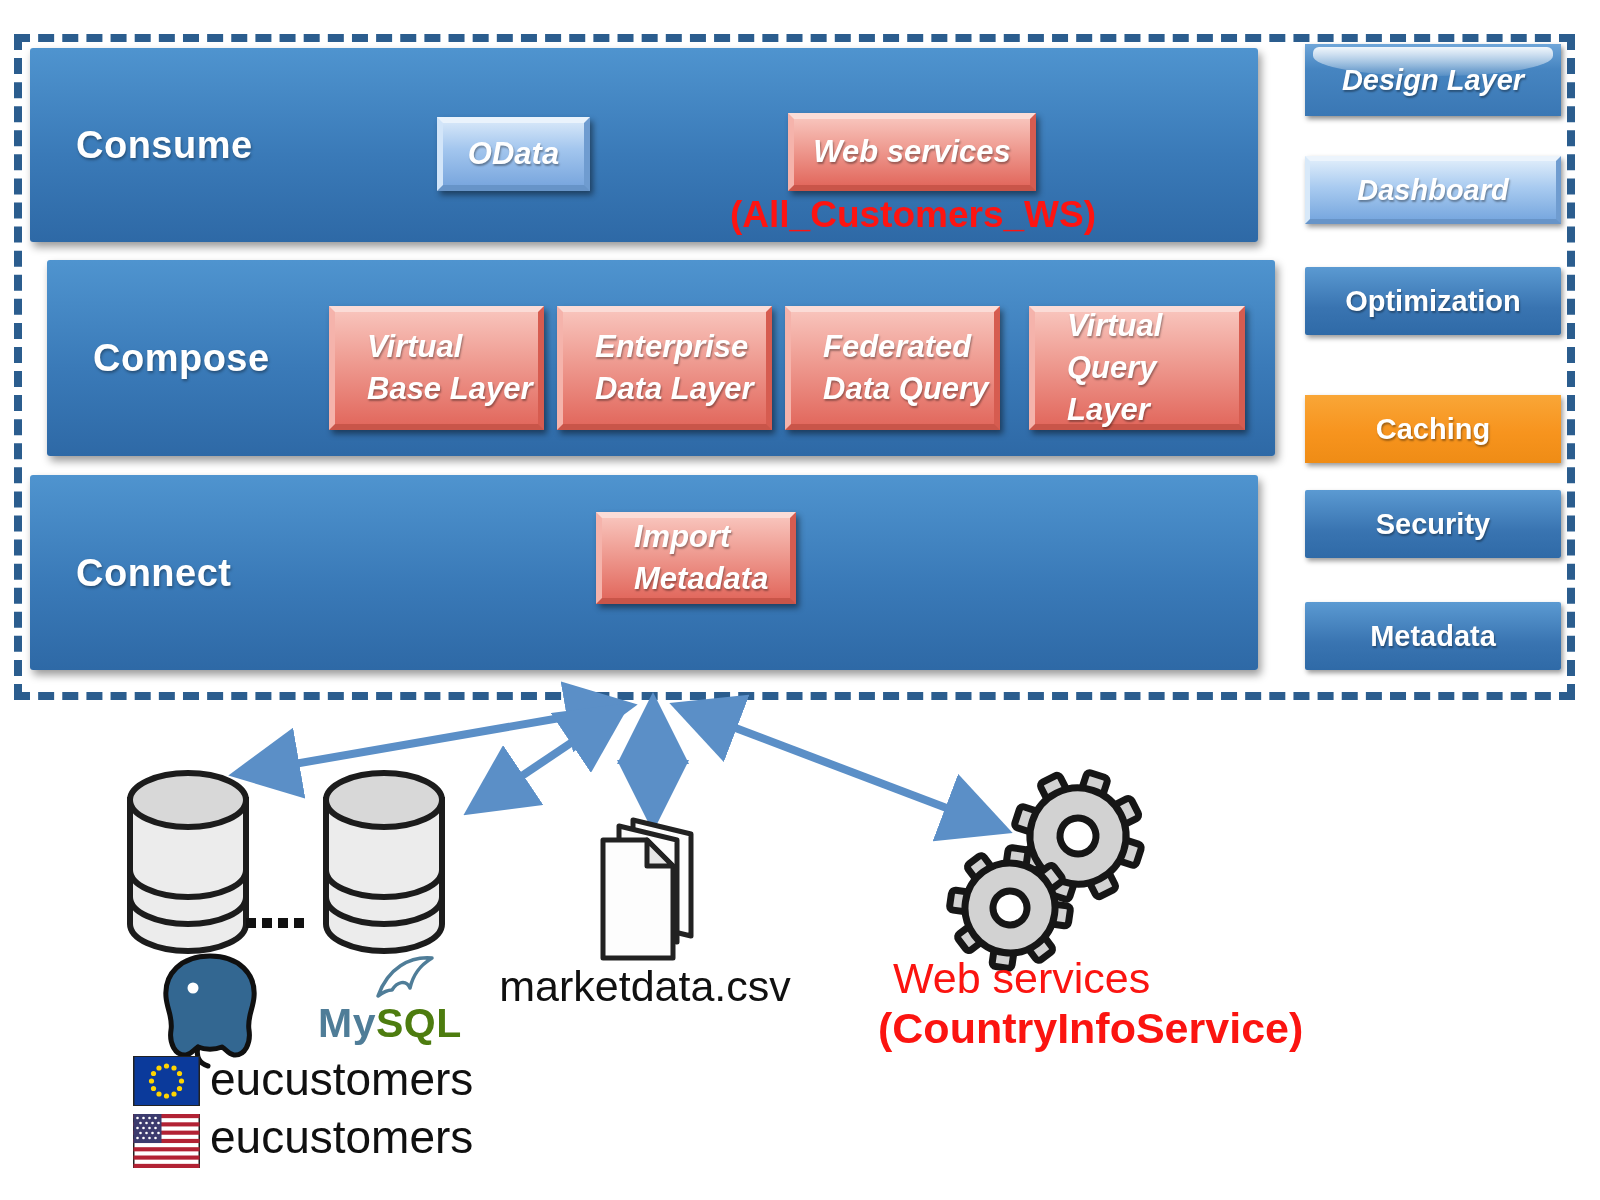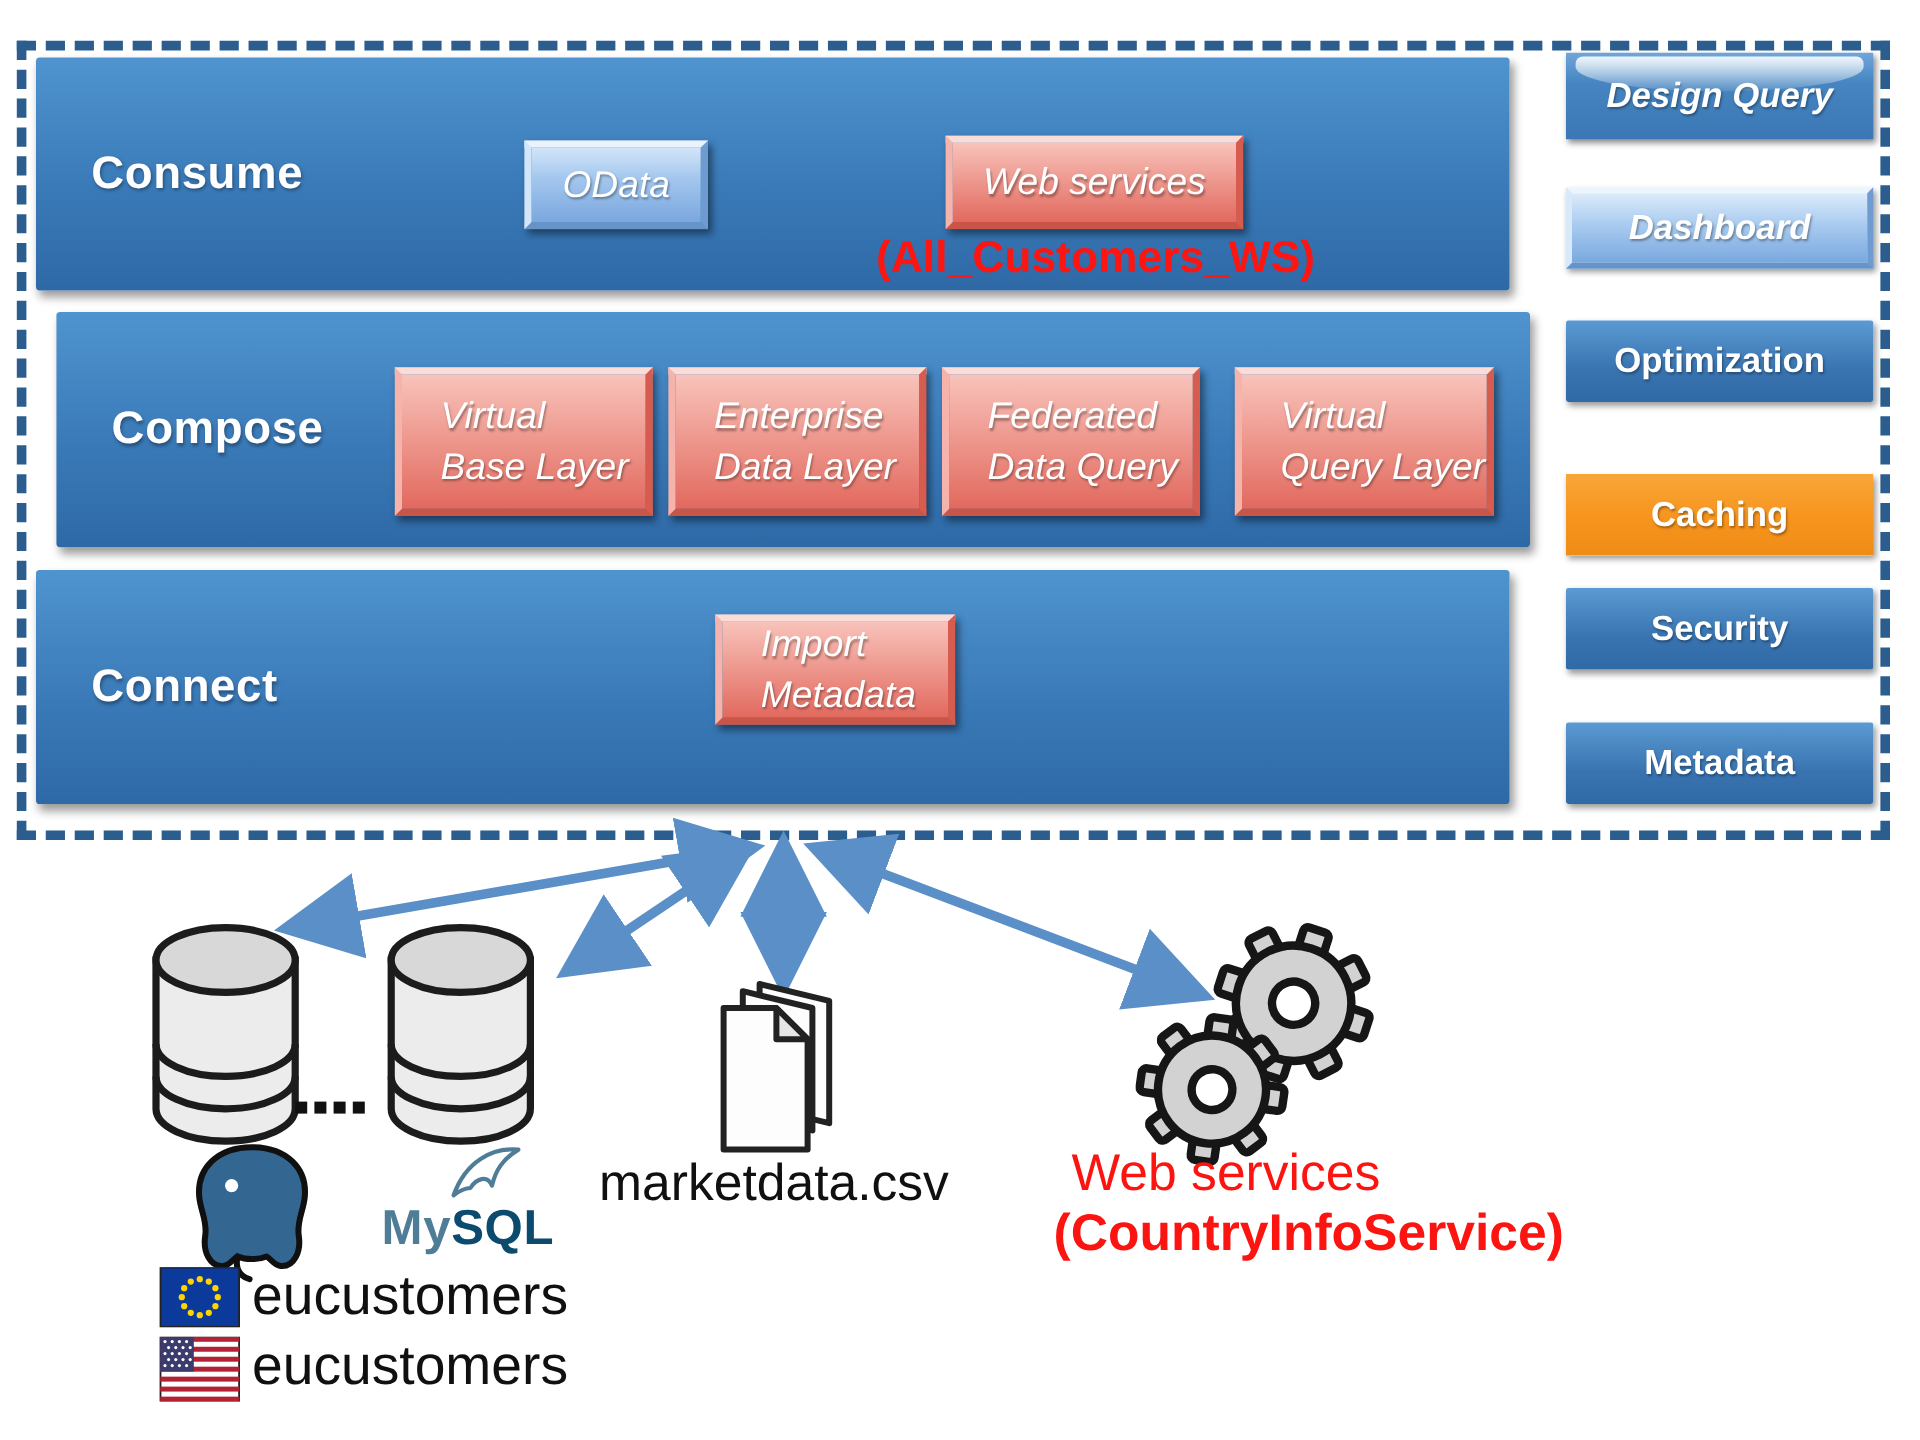--- a/index.html
+++ b/index.html
@@ -16,21 +16,21 @@
          box-shadow:3px 5px 8px rgba(0,0,0,.4);}
   #row-consume{left:30px;top:48px;width:1228px;height:194px;}
   #row-compose{left:47px;top:260px;width:1228px;height:196px;}
   #row-connect{left:30px;top:475px;width:1228px;height:195px;}
   .row-label{position:absolute;left:46px;top:50%;transform:translateY(-50%);
          color:#fff;font-weight:bold;font-size:38px;letter-spacing:.5px;
          text-shadow:1px 2px 3px rgba(0,0,0,.35);}
 
   
   .btn{position:absolute;display:flex;align-items:center;box-sizing:border-box;
-       color:#fff;font-weight:normal;font-style:italic;white-space:pre-line;
+       color:#fff;font-weight:bold;font-style:italic;white-space:pre-line;
        text-shadow:1px 2px 2px rgba(0,0,0,.35);}
   .btn.red{background:linear-gradient(180deg,#f8c3bb 0%,#f0a197 38%,#e2695e 100%);
        border:6px solid;border-color:#fbdcd7 #d65c50 #c95549 #f5b3ab;
        box-shadow:3px 4px 6px rgba(0,0,0,.45);
        font-size:31px;line-height:1.35;padding-left:32px;}
   .btn.red.center{justify-content:center;padding-left:0;}
   .btn.blue{background:linear-gradient(180deg,#d3e5f8 0%,#a3c6ee 42%,#7aa7de 100%);
        border:6px solid;border-color:#eaf3fc #6f9cd0 #6794c8 #d2e5f9;
        box-shadow:3px 4px 6px rgba(0,0,0,.45);
        font-size:31px;justify-content:center;}
@@ -78,21 +78,21 @@
   .abs{position:absolute;}
   #db1{left:122px;top:768px;width:132px;height:194px;}
   #db2{left:318px;top:768px;width:132px;height:194px;}
   #db-dots{left:246px;top:918px;display:flex;gap:6px;}
   #db-dots i{width:10px;height:10px;background:#111;display:block;}
   #filestack{left:585px;top:810px;width:124px;height:160px;}
   #gears{left:946px;top:756px;width:205px;height:222px;}
   #pg-logo{left:150px;top:950px;width:120px;height:122px;}
   #dolphin{left:372px;top:948px;width:68px;height:58px;}
   #mysql-text{left:318px;top:1000px;font-size:41px;font-weight:bold;letter-spacing:.5px;}
-  #mysql-text .my{color:#4f7d98;} #mysql-text .sql{color:#0c4a6e;}
+  #mysql-text .my{color:#4f7d98;} #mysql-text .sql{color:#4d7c0f;}
   #eu-flag{left:133px;top:1056px;width:67px;height:50px;}
   #us-flag{left:133px;top:1114px;width:67px;height:54px;}
   .schema-label{font-size:46px;color:#101010;}
   #schema-eu{left:210px;top:1052px;}
   #schema-us{left:210px;top:1110px;}
   #csv-label{left:495px;top:962px;width:300px;text-align:center;
              font-size:43px;color:#101010;}
   #ws-title{left:893px;top:954px;font-size:43px;color:#fb1410;}
   #ws-caption{left:878px;top:1004px;font-size:43px;font-weight:bold;color:#fb1410;}
 </style>
@@ -121,21 +121,21 @@
     <div class="btn red" id="btn-vql">Virtual
 Query Layer</div>
   </div>
 
   <div class="layer-row" id="row-connect">
     <span class="row-label">Connect</span>
     <div class="btn red" id="btn-import">Import
 Metadata</div>
   </div>
 
-  <div class="side design" id="side-0">Design Query</div>
+  <div class="side design" id="side-0">Design Layer</div>
   <div class="side dash" id="side-1">Dashboard</div>
   <div class="side std" id="side-2">Optimization</div>
   <div class="side caching" id="side-3">Caching</div>
   <div class="side std" id="side-4">Security</div>
   <div class="side std" id="side-5">Metadata</div>
 
   <svg class="arrows" viewBox="0 0 1600 1200">
     <defs>
       <marker id="ah" markerWidth="9" markerHeight="9" refX="6.5" refY="4.5" orient="auto-start-reverse">
         <path d="M0,0 L9,4.5 L0,9 Z" fill="#5b8fc7"></path>

